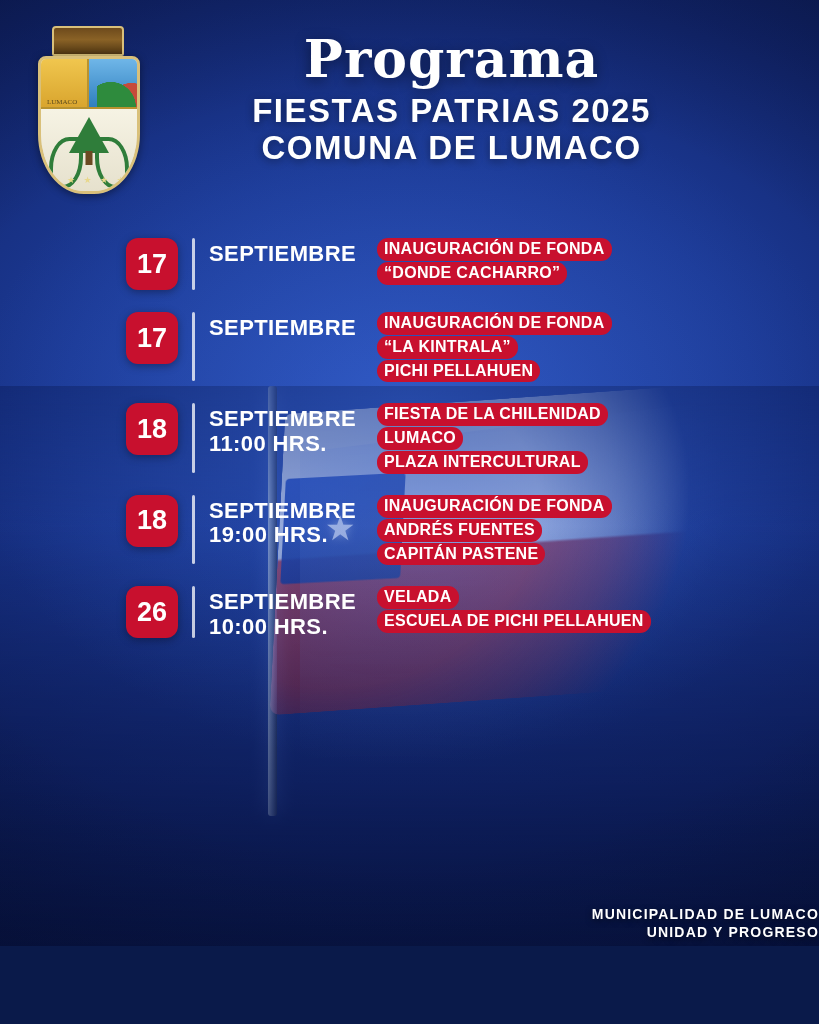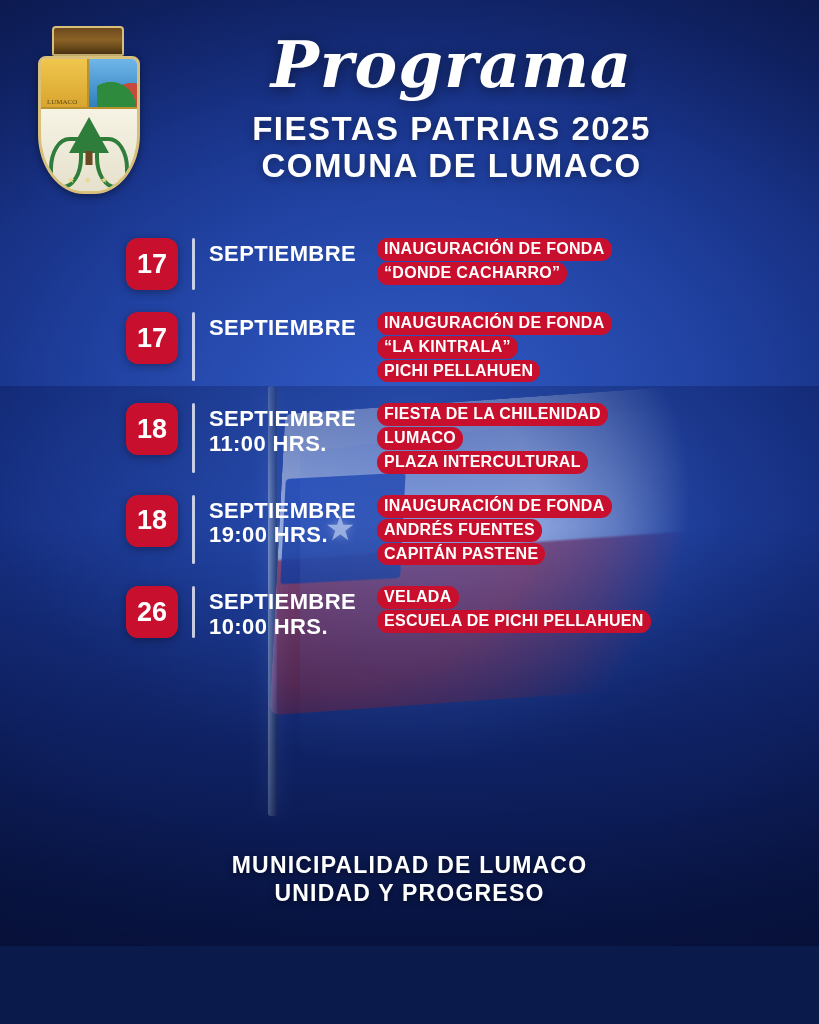--- a/index.html
+++ b/index.html
@@ -189,37 +189,36 @@
   }
 
   .title-block {
     flex: 1 1 auto;
     text-align: center;
     padding-top: 16px;
     padding-right: 30px;
   }
   .title-script {
     font-family: "DejaVu Serif", "Liberation Serif", serif;
-    font-style: italic;
     font-weight: bold;
     color: #ffffff;
-    font-size: 64px;
+    font-size: 52px;
     line-height: 0.98;
     letter-spacing: 1px;
     text-shadow: 0 3px 14px rgba(0,0,0,0.45);
   }
   .title-sub1, .title-sub2 {
     color: #ffffff;
     font-weight: bold;
     font-size: 33px;
     letter-spacing: 1.5px;
     line-height: 1.12;
     text-shadow: 0 2px 8px rgba(0,0,0,0.4);
   }
-  .title-sub1 { margin-top: 14px; }
+  .title-sub1 { margin-top: 8px; }
 
   
   .program {
     position: relative;
     margin-top: 42px;
     padding-left: 78px;
     margin-left: 48px;
   }
   .row {
     display: flex;
@@ -277,25 +276,25 @@
     background: #c8102e;
     padding: 1px 7px 2px 7px;
     border-radius: 11px;
     margin-bottom: 1px;
     white-space: nowrap;
   }
 
   
   .footer {
     position: absolute;
-    left: 0; right: 0; bottom: 38px;
-    text-align: center;
+    left: 0; right: 0; bottom: 5px;
+    text-align: right;
     color: #ffffff;
     font-weight: bold;
-    font-size: 23px;
+    font-size: 14px;
     letter-spacing: 1.2px;
     line-height: 1.25;
     text-shadow: 0 2px 6px rgba(0,0,0,0.5);
   }
 </style>
 </head>
 <body>
 
 <div class="poster">
 

